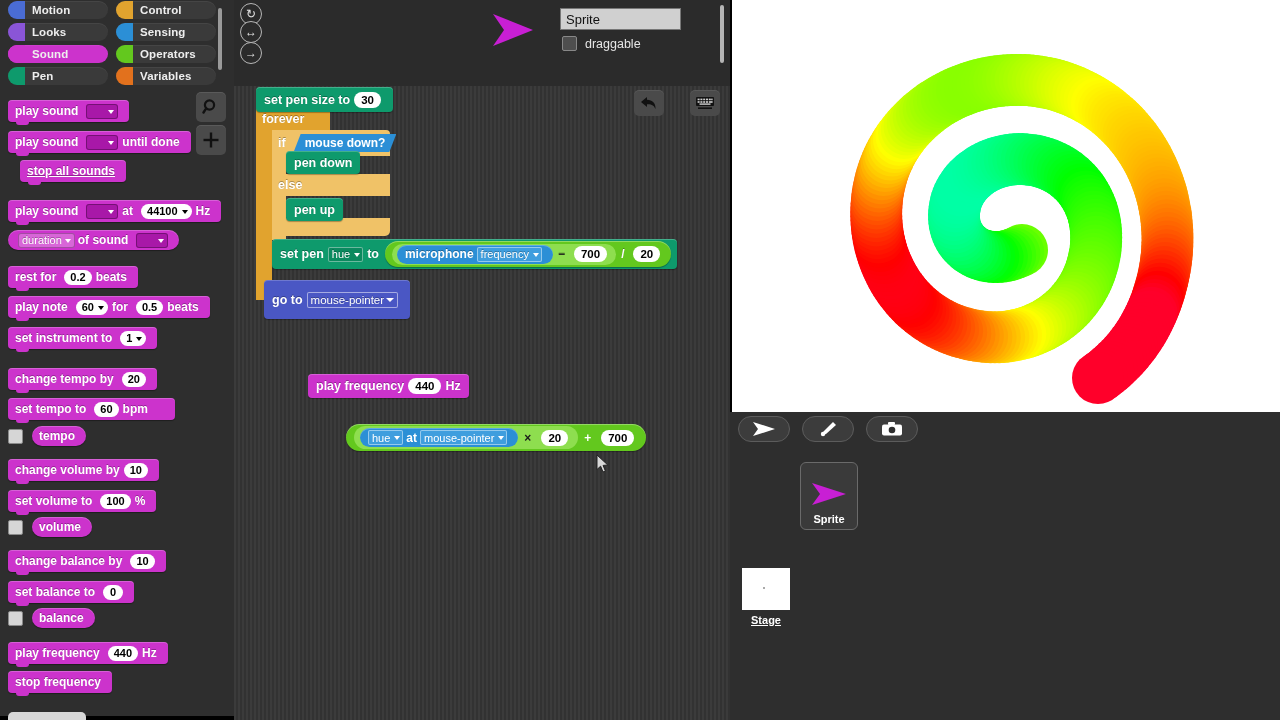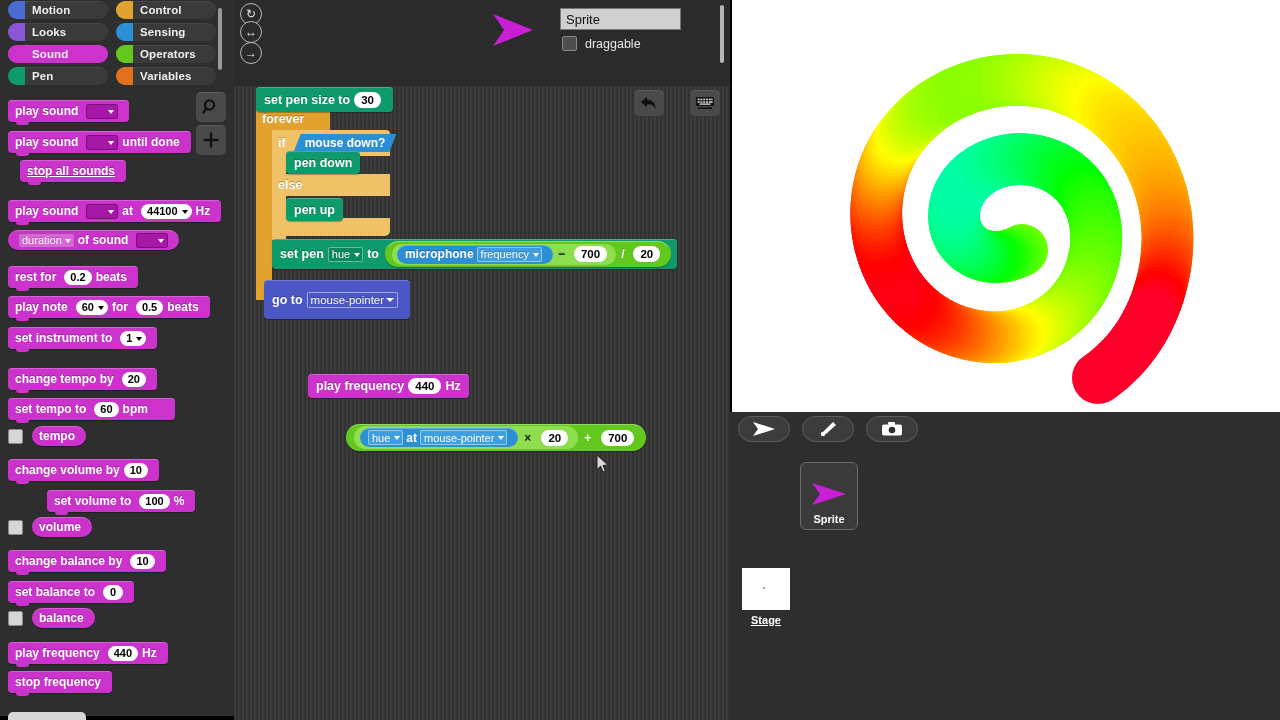--- a/index.html
+++ b/index.html
@@ -371,21 +371,21 @@
       </div>
       <div class="watcher-cb" style="left: 8px; top: 337px;"></div>
       <div class="blk report" style="left: 32px; top: 334px;">
         <span style="margin-right: 4px;">tempo</span>
       </div>
       <div class="blk" style="left: 8px; top: 367px;">
         <span class="notch-b"></span>
         <span style="">change volume by</span>
         <span class="oval">10</span>
       </div>
-      <div class="blk" style="left: 8px; top: 398px; margin-left: 39px;">
+      <div class="blk" style="left: 8px; top: 398px;">
         <span class="notch-b"></span>
         <span style="margin-right: 4px;">set volume to</span>
         <span class="oval">100</span>
         <span style="margin-right: 4px;">%</span>
       </div>
       <div class="watcher-cb" style="left: 8px; top: 428px;"></div>
       <div class="blk report" style="left: 32px; top: 425px;">
         <span style="margin-right: 4px;">volume</span>
       </div>
       <div class="blk" style="left: 8px; top: 458px;">

